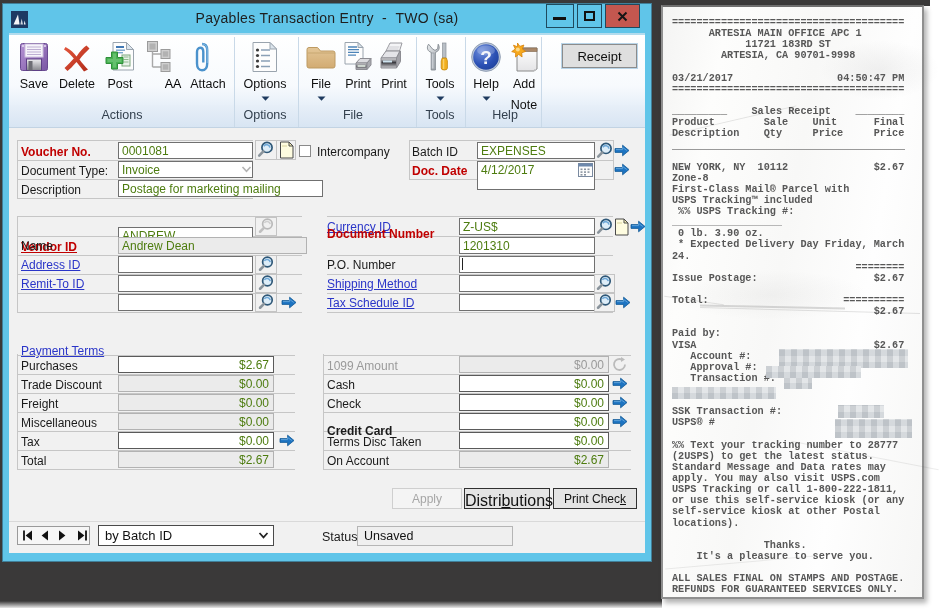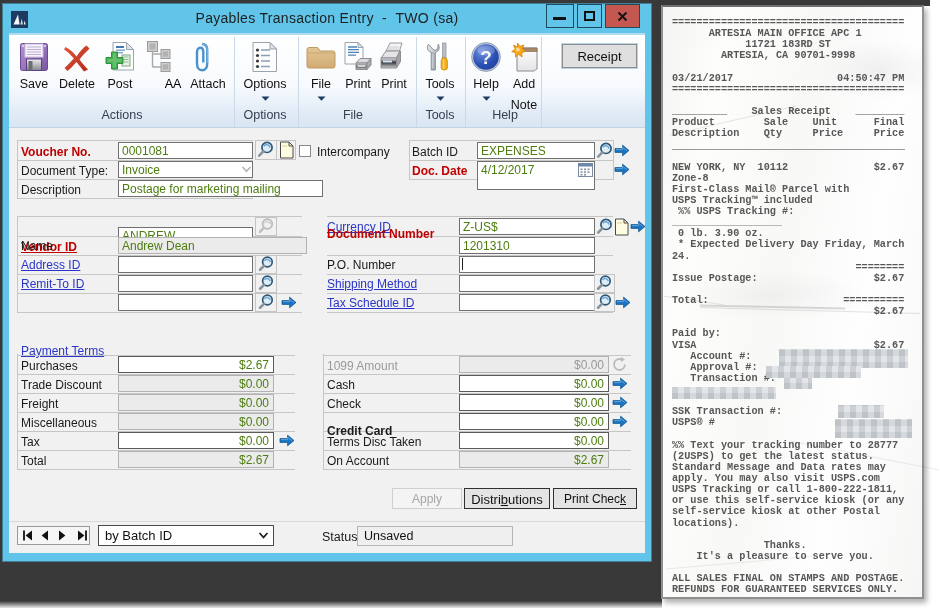--- a/index.html
+++ b/index.html
@@ -425,21 +425,21 @@
 <div class="fld amt" style="left:459px;top:413px;width:150px;height:17px;">$0.00</div>
 <svg width="16" height="13" viewBox="0 0 16 13" style="position:absolute;left:612px;top:415px;" xmlns="http://www.w3.org/2000/svg">
     <path d="M1 4.6 h7.6 V1.2 L15 6.5 L8.6 11.8 V8.4 H1 z" fill="#1d74c2" stroke="#115996" stroke-width="0.8"></path>
     <path d="M2 5.6 h6.6 V3.4 L12.8 6.5" fill="none" stroke="#5ea0d8" stroke-width="1"></path>
   </svg>
 <div class="lbl" style="left:327px;top:435px;">Terms Disc Taken</div>
 <div class="fld amt" style="left:459px;top:432px;width:150px;height:17px;">$0.00</div>
 <div class="lbl" style="left:327px;top:454px;">On Account</div>
 <div class="fld ro" style="left:459px;top:451px;width:150px;height:17px;text-align:right;padding-right:4px;">$2.67</div>
 <div class="a" style="left:392px;top:488px;width:70px;height:21px;background:#f4f4f4;border:1px solid #cfcfcf;font-size:12px;color:#a6a6a6;text-align:center;padding-top:3px;">Apply</div>
-<div class="a" style="left:464px;top:488px;width:86px;height:21px;background:#e4e4e4;border:1px solid #303030;font-size:13px;color:#111;text-align:center;padding-top:3px;">Distri<u>b</u>utions</div>
+<div class="a" style="left:464px;top:488px;width:86px;height:21px;background:#e4e4e4;border:1px solid #303030;font-size:16px;color:#111;text-align:center;padding-top:3px;">Distri<u>b</u>utions</div>
 <div class="a" style="left:553px;top:488px;width:84px;height:21px;background:#e4e4e4;border:1px solid #303030;font-size:12px;color:#111;text-align:center;padding-top:3px;">Print Chec<u>k</u></div>
 <div class="a" style="left:9px;top:521px;width:636px;height:1px;background:#d9d9d9;"></div>
 <div class="a" style="left:17px;top:526px;width:73px;height:19px;background:#f6f6f6;border:1px solid #9a9a9a;"></div>
 <svg width="73" height="19" viewBox="0 0 73 19" style="position:absolute;left:17px;top:526px;" xmlns="http://www.w3.org/2000/svg">
     <path d="M7 4.5 v10" stroke="#111" stroke-width="1.8"></path>
     <path d="M15 4.5 L8.6 9.5 L15 14.5 z" fill="#111"></path>
     <path d="M31 4.5 L24.6 9.5 L31 14.5 z" fill="#111"></path>
     <path d="M42 4.5 L48.4 9.5 L42 14.5 z" fill="#111"></path>
     <path d="M61 4.5 L67.4 9.5 L61 14.5 z" fill="#111"></path>
     <path d="M69 4.5 v10" stroke="#111" stroke-width="1.8"></path>

